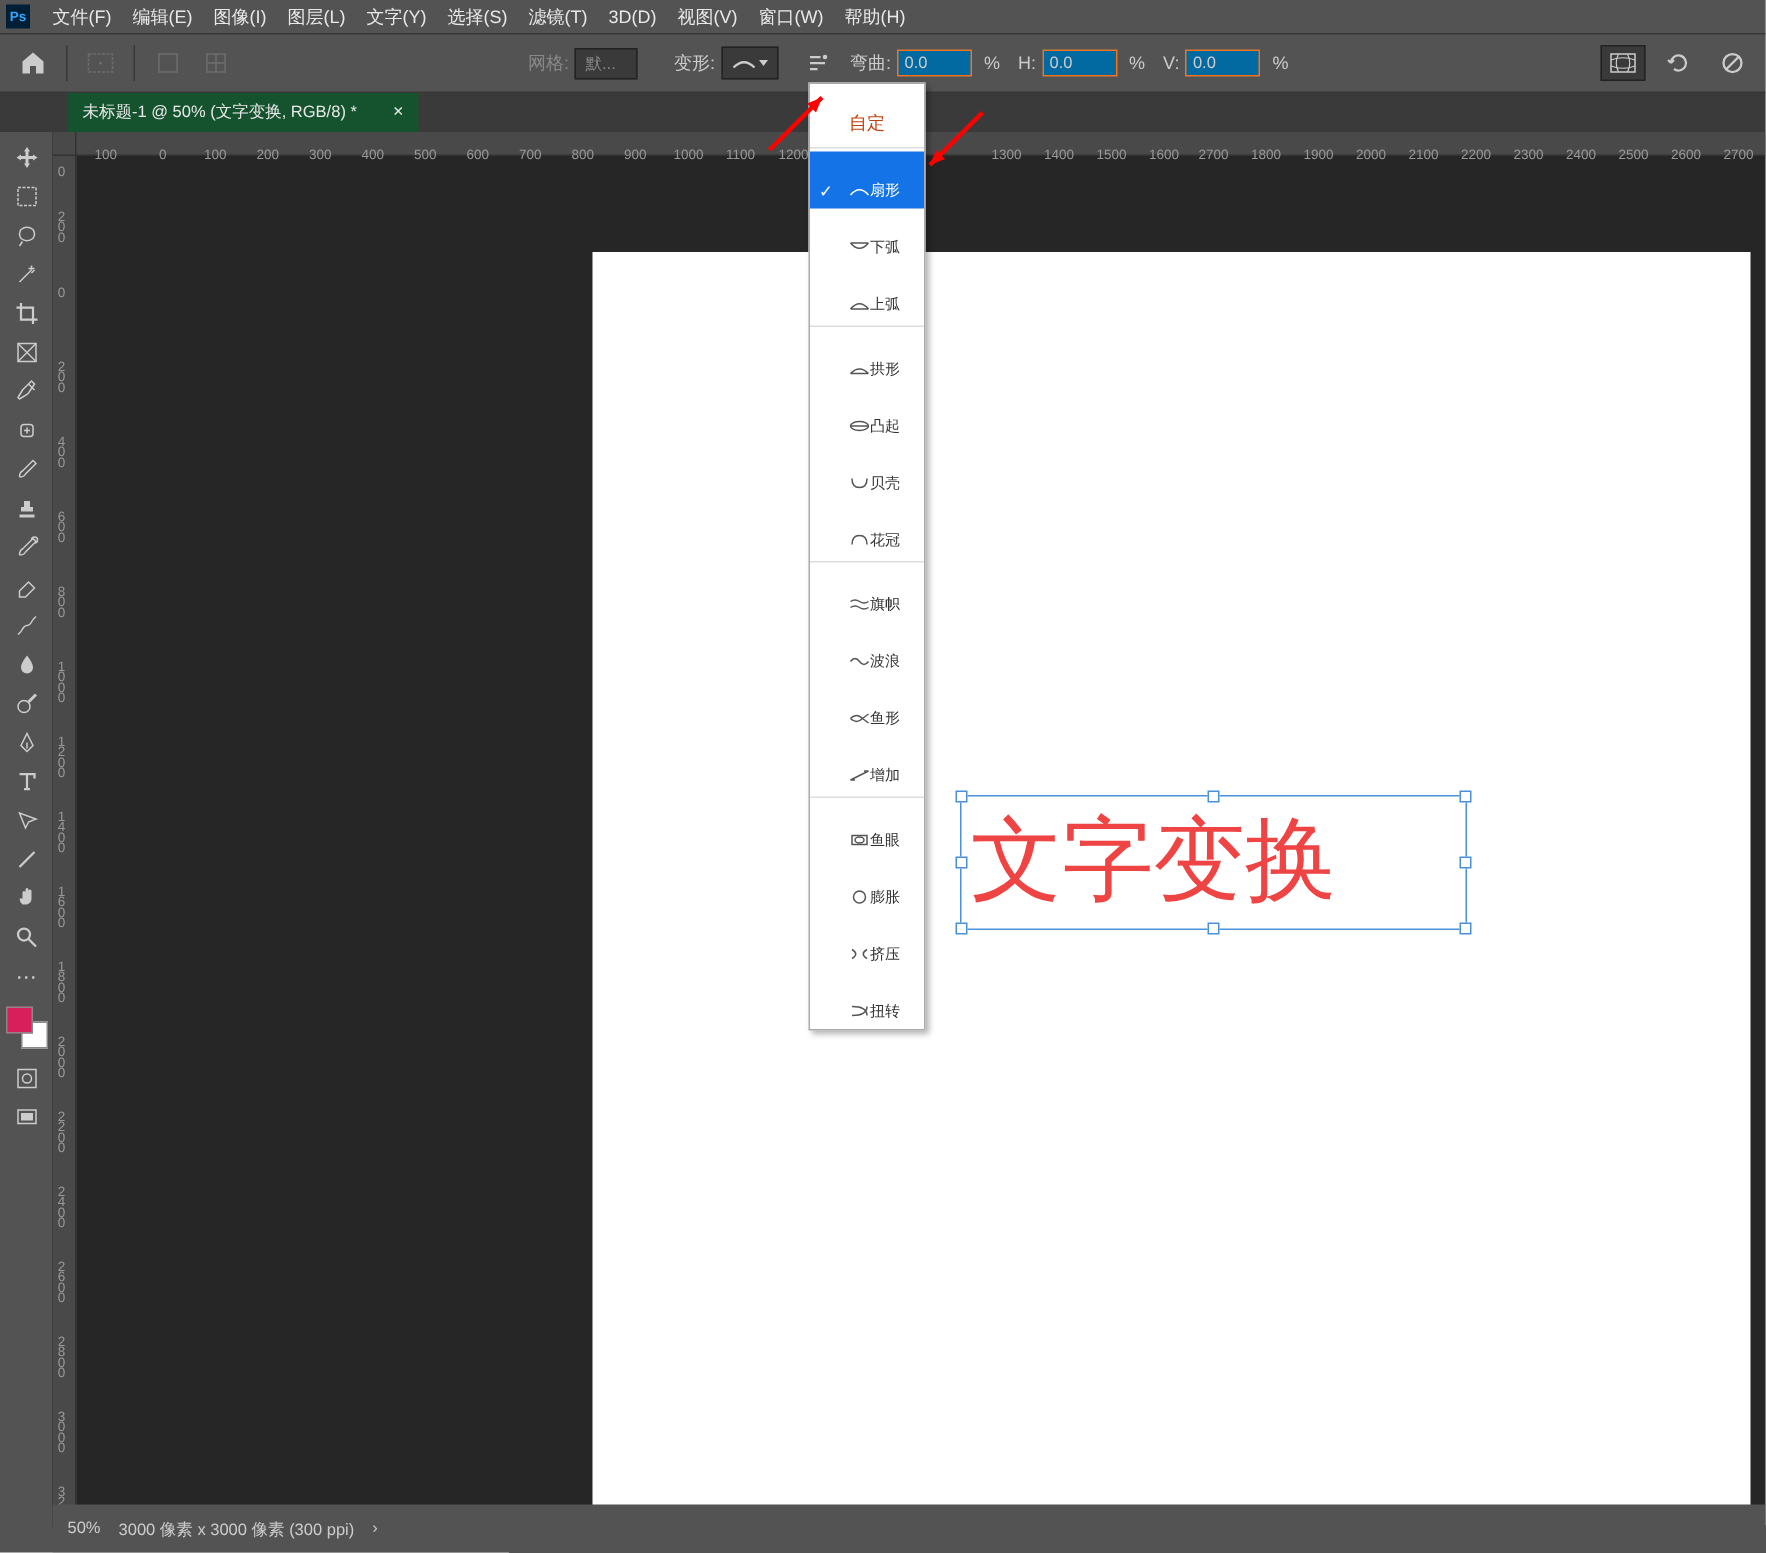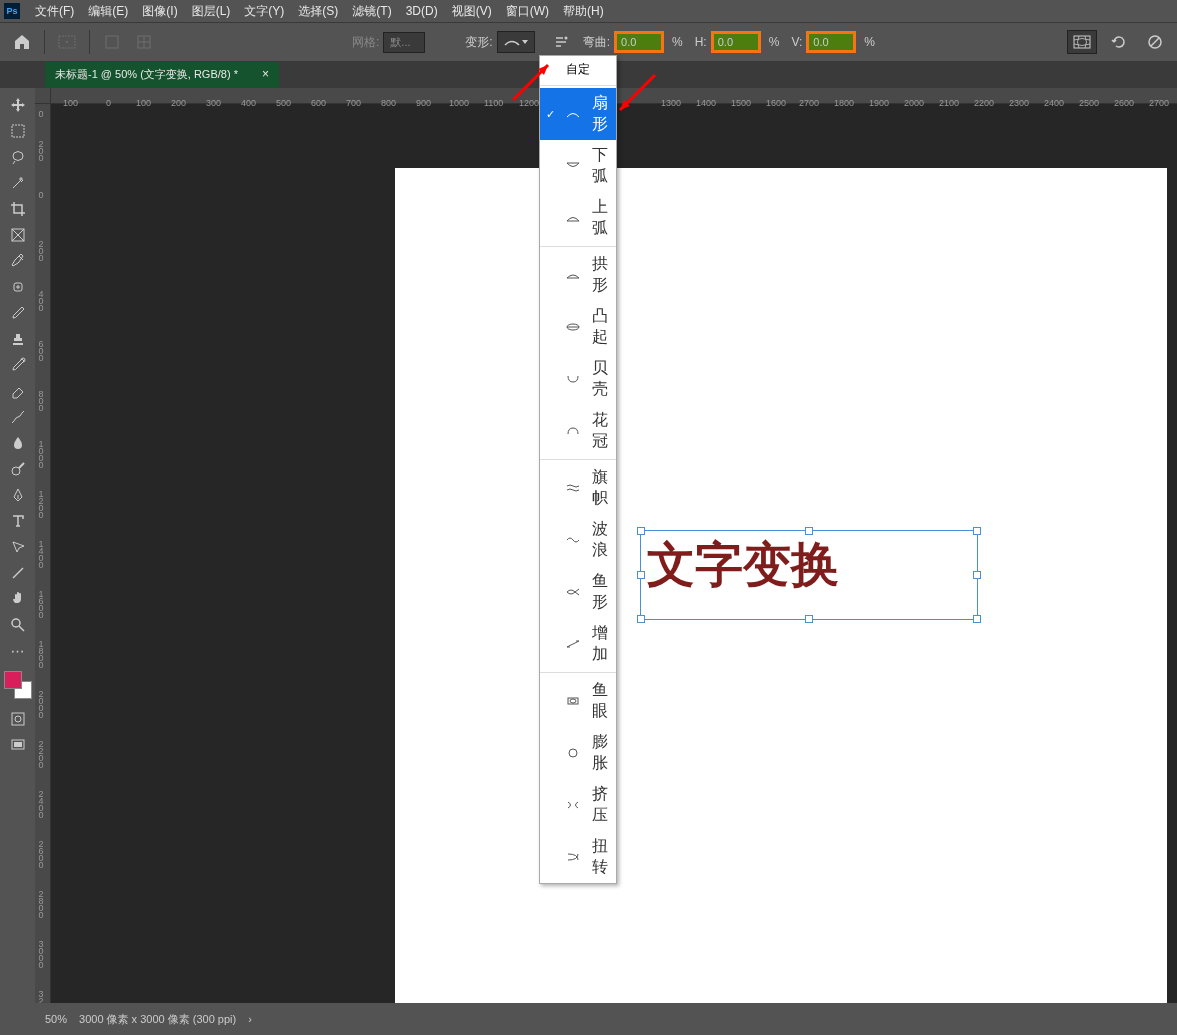--- a/index.html
+++ b/index.html
@@ -8,21 +8,21 @@
     .menubar { height: 22px; background: #535353; display: flex; align-items: center; padding-left: 4px; gap: 0; }
     .menubar-logo { width: 16px; height: 16px; background: #001e36; color: #31a8ff; display: flex; align-items: center; justify-content: center; font-size: 9px; font-weight: bold; margin-right: 8px; }
     .menubar-item { padding: 2px 7px; cursor: pointer; font-size: 12px; color: #e8e8e8; }
     
     .optionsbar { height: 40px; background: #535353; border-top: 1px solid #383838; border-bottom: 1px solid #383838; display: flex; align-items: center; padding: 0 8px; gap: 4px; }
     .home-icon { width: 28px; height: 28px; display: flex; align-items: center; justify-content: center; cursor: pointer; }
     .option-btn { width: 28px; height: 24px; display: flex; align-items: center; justify-content: center; color: #888; border: 1px solid transparent; }
     .option-btn.dim { opacity: 0.5; }
     .option-label { color: #888; font-size: 12px; margin-left: 4px; }
     .option-dropdown { background: #3a3a3a; border: 1px solid #222; padding: 2px 6px; font-size: 11px; color: #888; min-width: 42px; }
-    .option-input { background: #4d7c0f; border: 3px solid #f97316; padding: 2px 4px; font-size: 11px; color: #ccc; width: 50px; }
+    .option-input { background: #0369a1; border: 1px solid #f97316; padding: 2px 4px; font-size: 11px; color: #ccc; width: 50px; }
     .warp-btn { width: 38px; height: 22px; background: #3a3a3a; border: 1px solid #222; display: flex; align-items: center; justify-content: center; gap: 2px; cursor: pointer; }
     .option-right { margin-left: auto; display: flex; gap: 8px; align-items: center; }
     .divider-v { width: 1px; height: 24px; background: #383838; margin: 0 4px; }
     
     .tabbar { height: 26px; background: #3a3a3a; display: flex; align-items: stretch; padding-left: 45px; }
     .tab { background: #14532d; padding: 5px 10px; font-size: 11px; color: #e8e8e8; display: flex; align-items: flex-start; gap: 24px; }
     .tab-close { cursor: pointer; font-size: 12px; }
     
     .workspace { display: flex; height: calc(100% - 105px); }
     .toolbar { width: 35px; background: #535353; display: flex; flex-direction: column; align-items: center; padding-top: 5px; gap: 2px; }
@@ -33,33 +33,33 @@
     
     .canvas-area { flex: 1; background: #262626; position: relative; overflow: hidden; }
     .ruler-h { position: absolute; top: 0; left: 16px; right: 0; height: 16px; background: #494949; border-bottom: 1px solid #333; display: flex; font-size: 9px; color: #999; }
     .ruler-h-tick { position: absolute; top: 10px; }
     .ruler-v { position: absolute; top: 16px; left: 0; bottom: 0; width: 16px; background: #494949; border-right: 1px solid #333; font-size: 9px; color: #999; }
     .ruler-v-tick { position: absolute; left: 1px; writing-mode: vertical-lr; text-orientation: upright; letter-spacing: -3px; }
     .ruler-corner { position: absolute; top: 0; left: 0; width: 16px; height: 16px; background: #494949; border-right: 1px solid #333; border-bottom: 1px solid #333; }
     
     .canvas { position: absolute; top: 80px; left: 360px; width: 772px; height: 852px; background: #fff; }
     .text-box { position: absolute; top: 362px; left: 245px; width: 338px; height: 90px; border: 1px solid #4a90d9; }
-    .text-content { font-size: 48px; color: #7f1d1d; font-family: "SimSun", serif; padding: 2px 6px; font-weight: bold; }
+    .text-content { font-size: 61px; color: #ef4444; font-family: "SimSun", serif; padding: 2px 6px; }
     .handle { position: absolute; width: 8px; height: 8px; background: #fff; border: 1px solid #4a90d9; }
     .h-tl { top: -4px; left: -4px; } .h-tc { top: -4px; left: calc(50% - 4px); } .h-tr { top: -4px; right: -4px; }
     .h-ml { top: calc(50% - 4px); left: -4px; } .h-mr { top: calc(50% - 4px); right: -4px; }
     .h-bl { bottom: -4px; left: -4px; } .h-bc { bottom: -4px; left: calc(50% - 4px); } .h-br { bottom: -4px; right: -4px; }
     
     .dropdown-menu { position: absolute; top: 55px; left: 539px; width: 78px; background: #fff; border: 1px solid #aaa; box-shadow: 2px 2px 4px rgba(0,0,0,0.3); z-index: 100; }
-    .dd-item { padding: 5px 10px 5px 26px; font-size: 16px; color: #333; cursor: pointer; position: relative; display: flex; align-items: center; gap: 12px; }
+    .dd-item { padding: 19px 10px 5px 26px; font-size: 10px; color: #333; cursor: pointer; position: relative; display: flex; align-items: center; gap: 0; }
     .dd-item.selected { background: #1473e6; color: #fff; }
     .dd-item.selected::before { content: "✓"; position: absolute; left: 6px; color: #fff; font-size: 11px; }
     .dd-sep { height: 1px; background: #ddd; margin: 2px 0; }
     .dd-icon { width: 14px; height: 10px; display: inline-flex; align-items: center; justify-content: center; }
-    .dd-header { padding: 5px 10px 5px 26px; font-size: 12px; color: #000000; }
+    .dd-header { padding: 18px 10px 5px 26px; font-size: 12px; color: #c2410c; }
     
     .statusbar { height: 32px; background: #535353; display: flex; align-items: center; padding: 0 10px; font-size: 11px; color: #ccc; gap: 12px; position: absolute; bottom: 0; left: 35px; right: 0; }
     
     .arrow { position: absolute; z-index: 200; }
     .arrow svg { display: block; }
   </style>
 </head>
 <body>
 
 <div class="menubar">
@@ -100,21 +100,21 @@
     <svg width="14" height="14" viewBox="0 0 14 14">
         <rect x="1" y="1" width="12" height="12" fill="none" stroke="#888"></rect>
         <line x1="7" y1="1" x2="7" y2="13" stroke="#888"></line>
         <line x1="1" y1="7" x2="13" y2="7" stroke="#888"></line>
       </svg>
   </div>
 
   <span class="option-label" style="margin-left:190px;">网格:</span>
   <span class="option-dropdown">默... </span>
 
-  <span class="option-label" style="margin-left:36px;color:#ccc;">变形:</span>
+  <span class="option-label" style="margin-left:20px;color:#ccc;">变形:</span>
   <div class="warp-btn">
     <svg width="16" height="10" viewBox="0 0 16 10">
         <path d="M1 8 Q8 1 15 8" fill="none" stroke="#ccc" stroke-width="1.5"></path>
       </svg>
     <svg width="6" height="4" viewBox="0 0 6 4">
         <path d="M0 0 L6 0 L3 4 Z" fill="#ccc"></path>
       </svg>
   </div>
 
   <div class="option-btn" style="margin-left:8px;">

